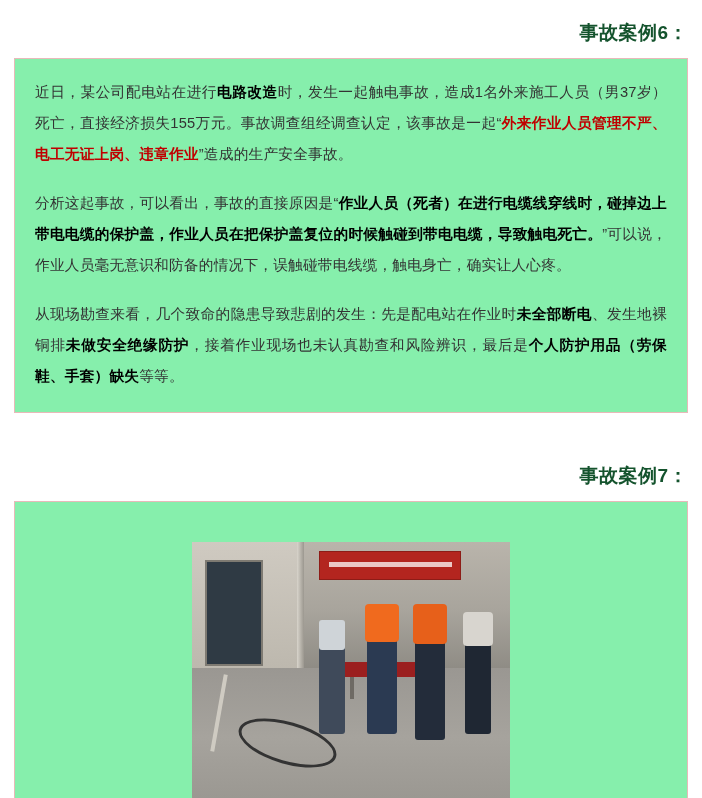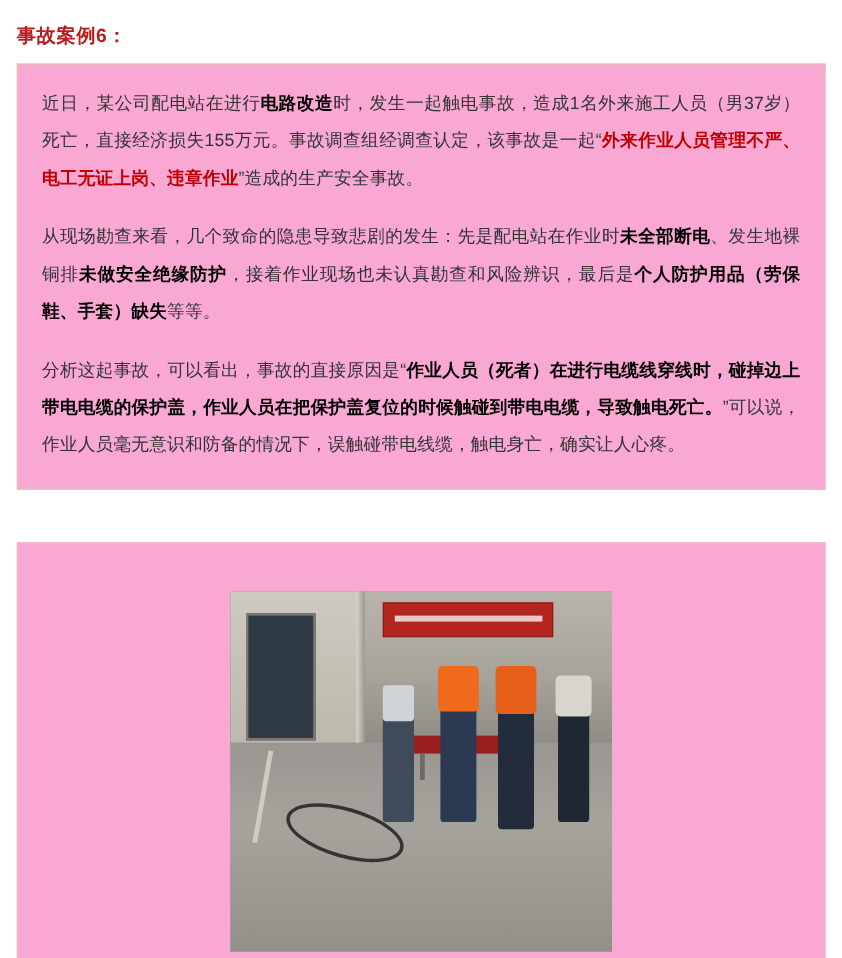--- a/index.html
+++ b/index.html
@@ -12,30 +12,30 @@
     font-family: "Liberation Sans", sans-serif;
     color: #333333;
     -webkit-font-smoothing: antialiased;
   }
   .page {
     width: 702px;
     box-sizing: border-box;
     padding: 14px 14px 0 14px;
   }
   .case-title {
-    text-align: left;
-    color: #b91c1c;
+    text-align: right;
+    color: #14532d;
     font-weight: bold;
-    font-size: 16px;
+    font-size: 19px;
     letter-spacing: 0.5px;
     margin: 6px 0 12px 0;
   }
   .case-box {
     border: 1px solid #e8b9b9;
-    background: #f9a8d4;
+    background: #86efac;
     padding: 18px 20px 20px 20px;
     box-sizing: border-box;
   }
   .para {
     font-size: 14.7px;
     line-height: 31px;
     color: #333333;
     margin: 0 0 18px 0;
     text-align: justify;
     letter-spacing: 0.2px;
@@ -132,26 +132,27 @@
 </style>
 </head>
 <body>
 
 <div class="page">
 
   <div class="case-title">事故案例6：</div>
 
   <div class="case-box">
     <p class="para"><span>近日，某公司配电站在进行</span><span class="b">电路改造</span><span>时，发生一起触电事故，造成1名外来施工人员（男37岁）死亡，直接经济损失155万元。</span><span>事故调查组经调查认定，该事故是一起“</span><span class="red">外来作业人员管理不严、电工无证上岗、违章作业</span><span>”造成的生产安全事故。</span></p>
+    <p class="para"><span>分析这起事故，可以看出，事故的直接原因是“</span><span class="b">作业人员（死者）在进行电缆线穿线时，碰掉边上带电电缆的保护盖，作业人员在把保护盖复位的时候触碰到带电电缆，导致触电死亡。</span><span>”可以说，作业人员毫无意识和防备的情况下，误触碰带电线缆，触电身亡，确实让人心疼。</span></p>
     <p class="para"><span>从现场勘查来看，几个致命的隐患导致悲剧的发生：先是配电站在作业时</span><span class="b">未全部断电</span><span>、发生地裸铜排</span><span class="b">未做安全绝缘防护</span><span>，接着作业现场也未认真勘查和风险辨识，最后是</span><span class="b">个人防护用品（劳保鞋、手套）缺失</span><span>等等。</span></p>
-    <p class="para"><span>分析这起事故，可以看出，事故的直接原因是“</span><span class="b">作业人员（死者）在进行电缆线穿线时，碰掉边上带电电缆的保护盖，作业人员在把保护盖复位的时候触碰到带电电缆，导致触电死亡。</span><span>”可以说，作业人员毫无意识和防备的情况下，误触碰带电线缆，触电身亡，确实让人心疼。</span></p>
   </div>
 
   <div class="gap"></div>
 
+  <div class="case-title">事故案例7：</div>
 
   <div class="case-box">
 
     <div class="photo-wrap">
       <div class="photo" title="事故现场照片：车间地面散落大量电缆线，多名穿橙色反光背心的人员在现场">
         <div class="ph-wall"></div>
         <div class="ph-wall2"></div>
         <div class="ph-door"></div>
         <div class="ph-redsign"></div>
         <div class="ph-pipe"></div>

